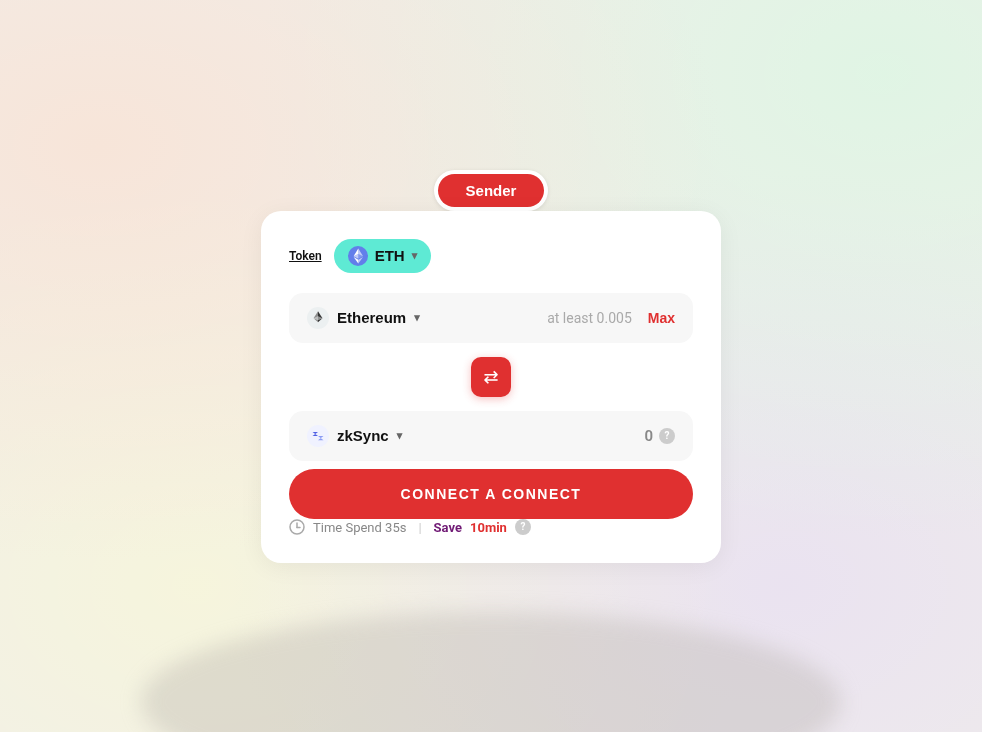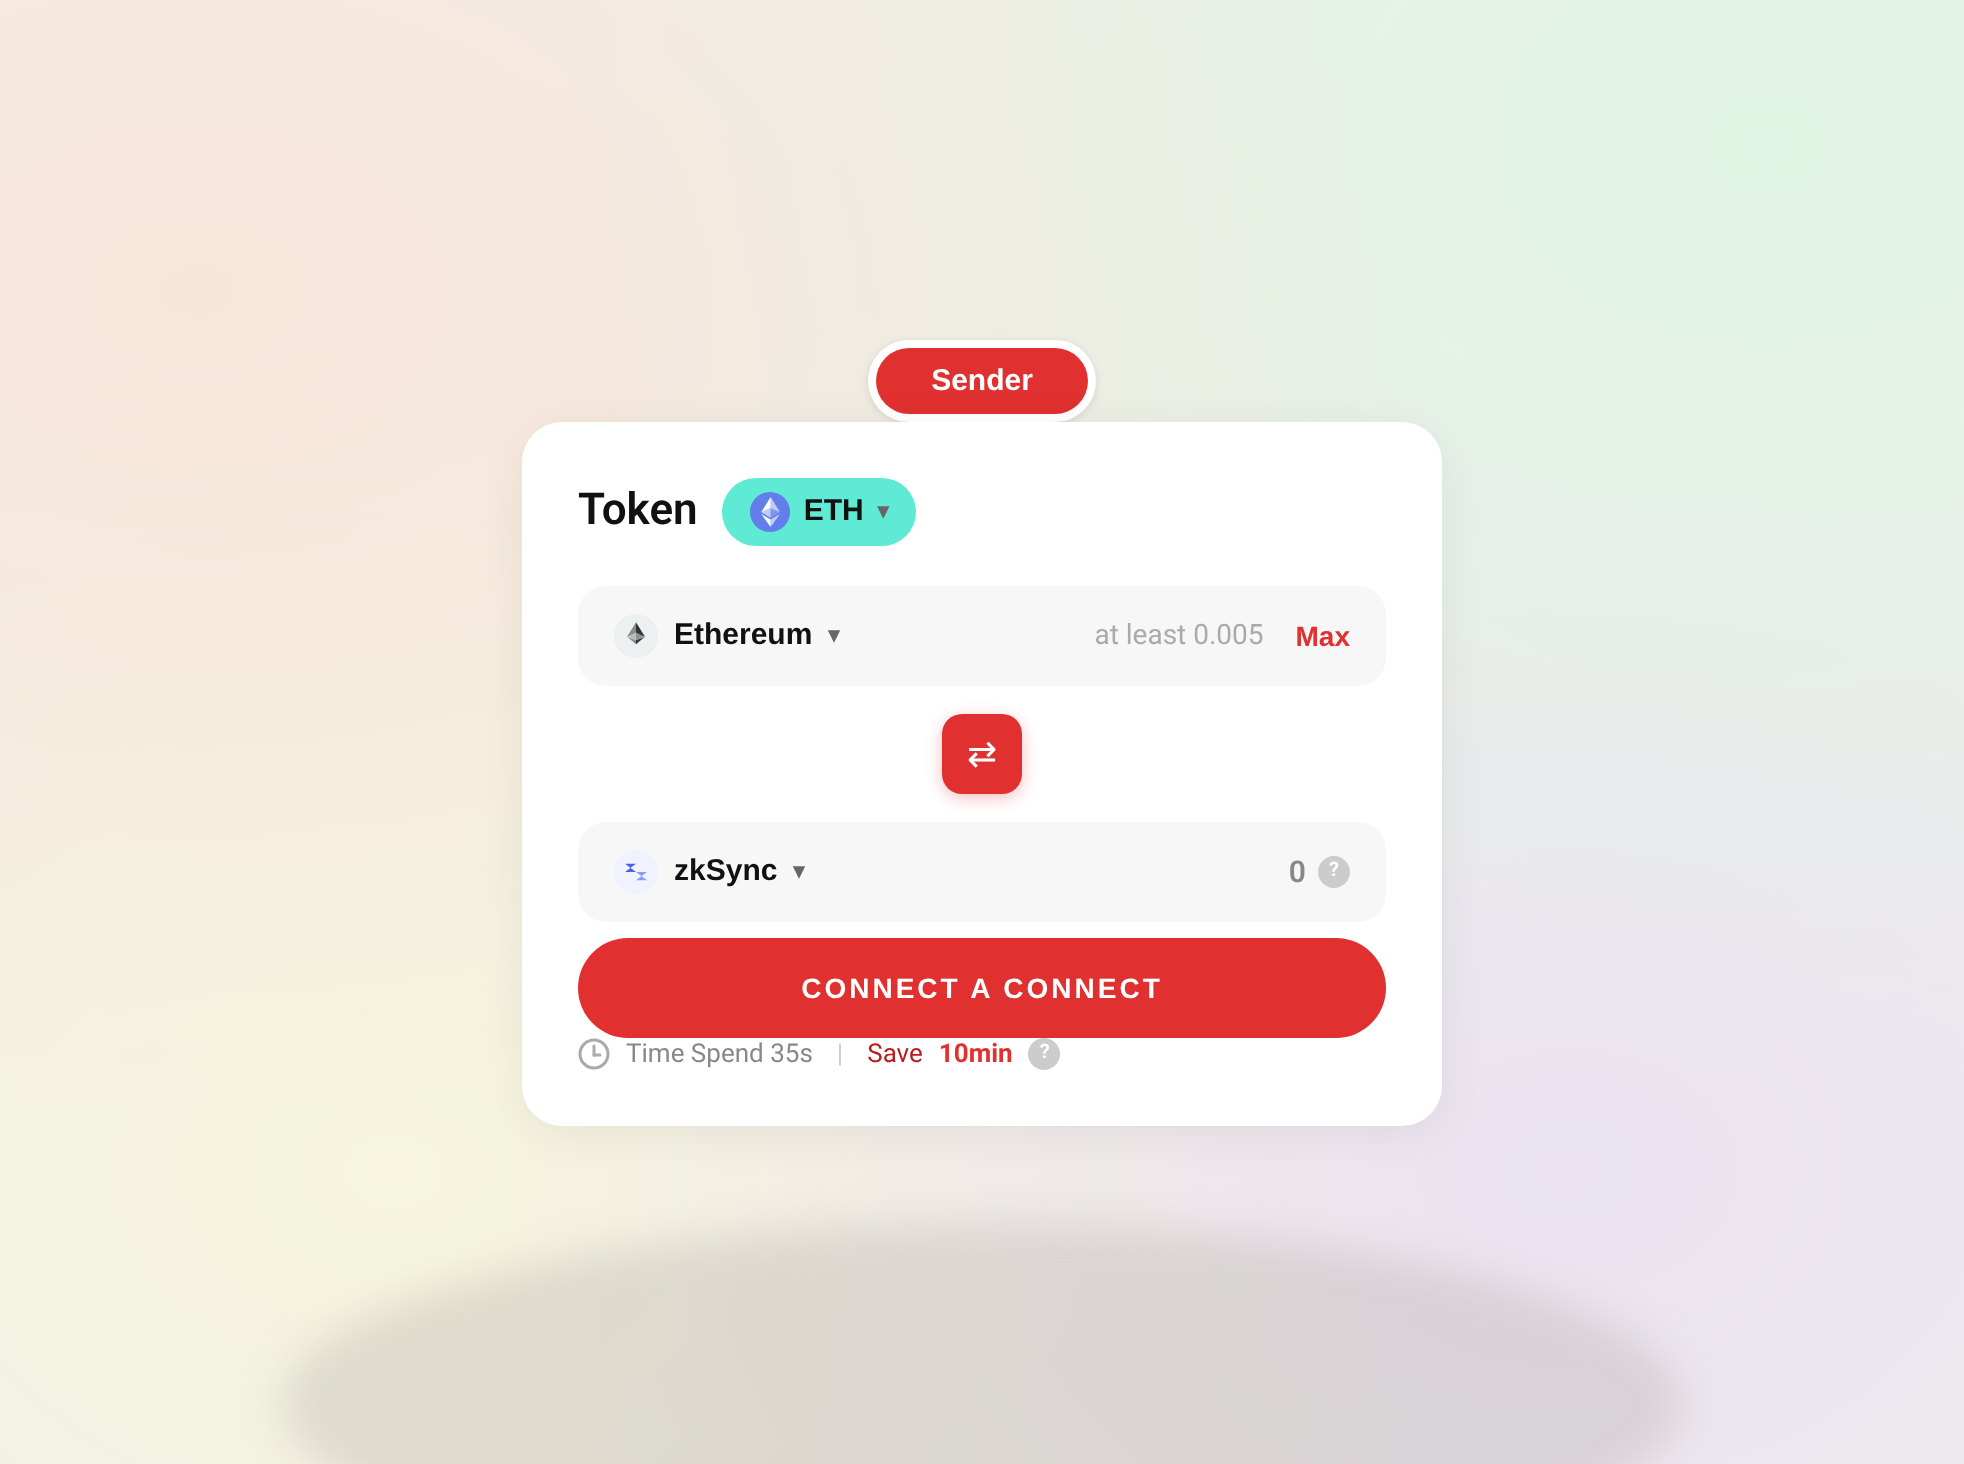--- a/index.html
+++ b/index.html
@@ -89,23 +89,24 @@
     }
 
     .token-row {
       display: flex;
       align-items: center;
       gap: 12px;
       margin-bottom: 20px;
     }
 
     .token-label {
-      font-size: 22px;
+      font-size: 12px;
       font-weight: 600;
       color: #111;
+      text-decoration: underline;
     }
 
     .token-selector {
       display: flex;
       align-items: center;
       gap: 7px;
       background: #5eead4;
       border: none;
       border-radius: 999px;
       padding: 7px 14px;
@@ -245,22 +246,22 @@
       font-size: 13px;
       color: #888;
     }
 
     .separator {
       color: #ccc;
       margin: 0 4px;
     }
 
     .save-text {
-      color: #b91c1c;
-      font-weight: 400;
+      color: #701a75;
+      font-weight: 700;
     }
 
     .time-highlight {
       color: #e03030;
       font-weight: 700;
     }
 
   </style>
 </head>
 <body>

